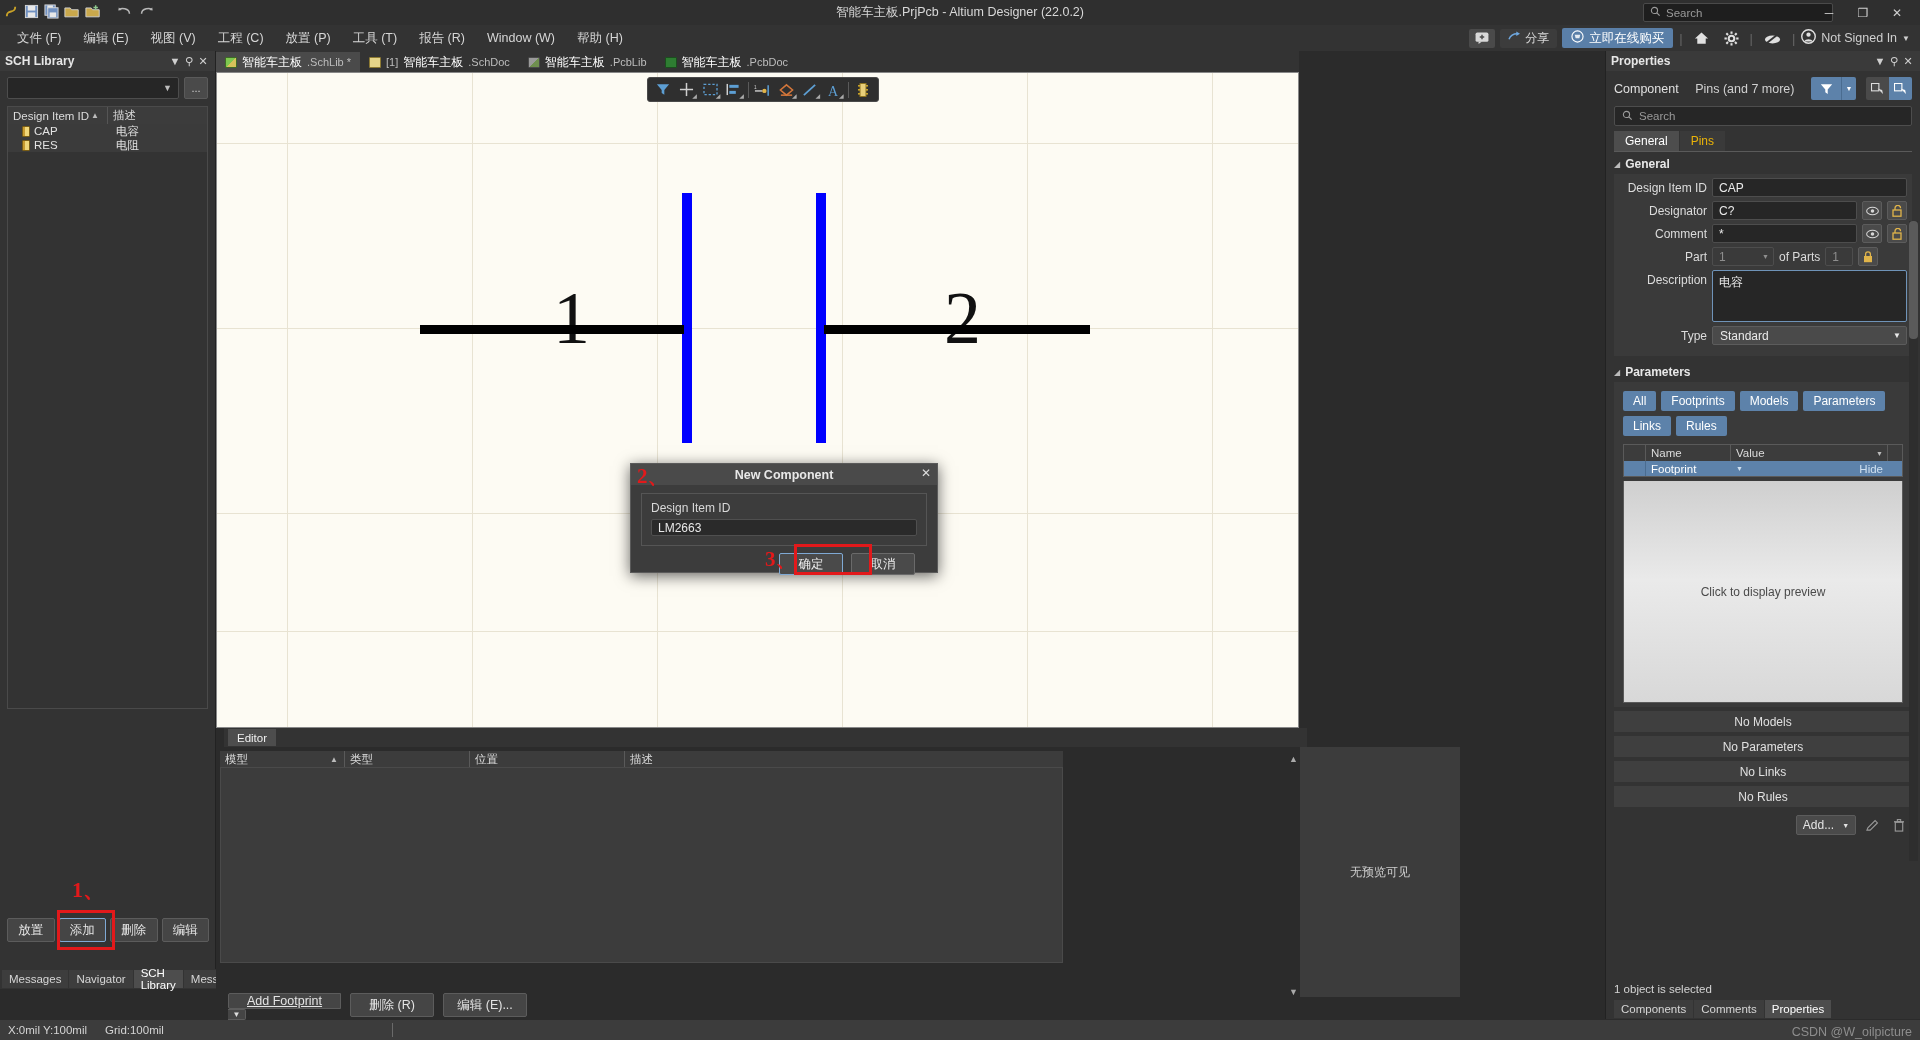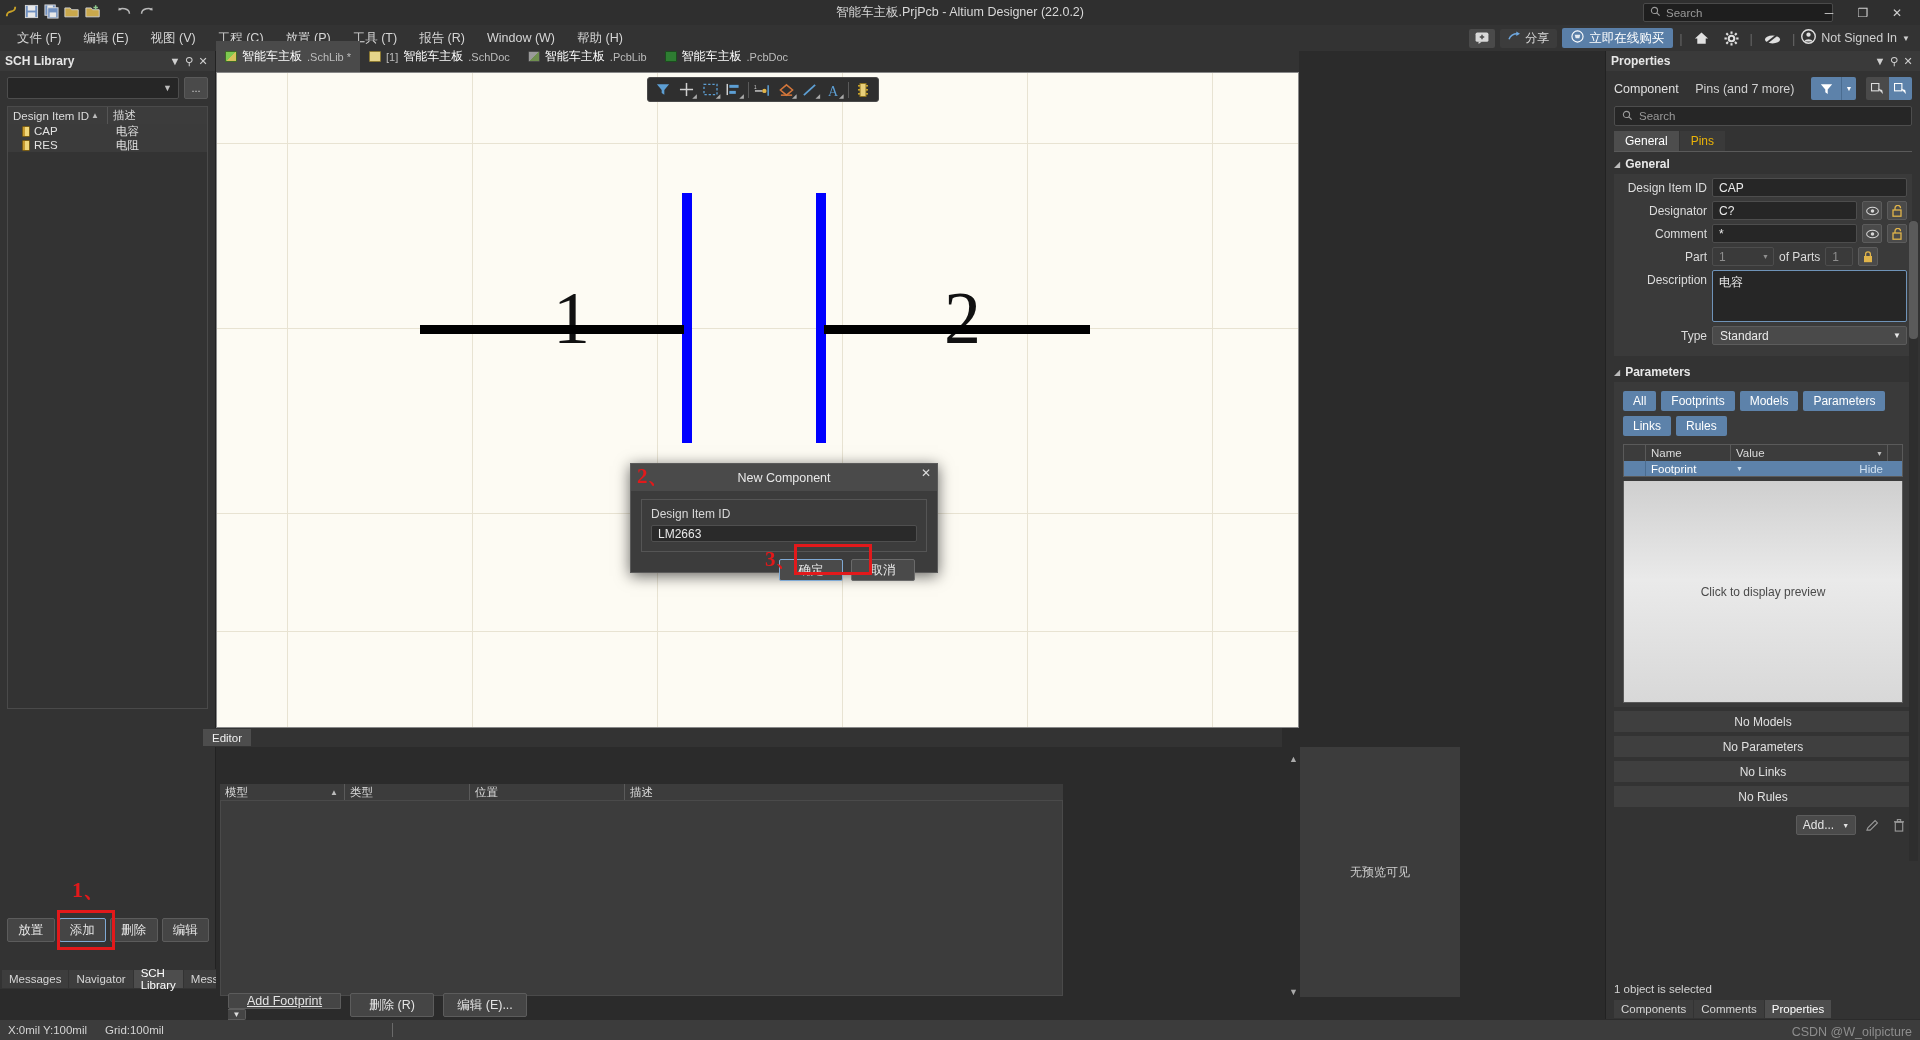--- a/index.html
+++ b/index.html
@@ -130,21 +130,21 @@
     display:flex; align-items:center;
   }
   .btab.active { background:#4d4d4d; color:#fff; }
 
   
   .tabbar {
     position:absolute; left:216px; top:51px; width:1083px; height:21px;
     background:#333333; display:flex; align-items:flex-end; gap:0px;
   }
   .doctab {
-    height:31px; display:flex; align-items:center; gap:5px; padding:0 9px;
+    height:20px; display:flex; align-items:center; gap:5px; padding:0 9px;
     font-size:12px; color:#dcdcdc; white-space:nowrap;
   }
   .doctab.active { background:#4a4a4a; }
   .tabico { width:12px; height:11px; border-radius:1px; display:inline-block; }
   .tabico.schlib { background:linear-gradient(135deg,#7ec850 0 50%,#d6c25a 50% 100%); border:1px solid #3e6b25;}
   .tabico.schdoc { background:#e6d58a; border:1px solid #8d7a32;}
   .tabico.pcblib { background:linear-gradient(135deg,#9a9a9a 0 50%,#6f8f4f 50% 100%); border:1px solid #4a4a4a;}
   .tabico.pcbdoc { background:#2e7d32; border:1px solid #1b4d1e;}
   .tab-fname { color:#fff; }
   .tab-ext { color:#bdbdbd; font-size:11px; }
@@ -171,22 +171,22 @@
   .wire-bar { position:absolute; background:#000; }
   .wire-handle { position:absolute; width:7px; height:7px; background:#000; }
 
   
   .dialog {
     position:absolute; left:630px; top:463px; width:308px; height:110px;
     background:#3c3c3c; border:1px solid #5a5a5a; z-index:30;
     box-shadow:0 3px 14px rgba(0,0,0,.6);
   }
   .dlg-title {
-    height:27px; background:#4a4a4a; display:flex; align-items:center;
-    justify-content:center; position:relative; font-size:12.5px; color:#e8e8e8;
+    height:21px; background:#4a4a4a; display:flex; align-items:center;
+    justify-content:center; position:relative; font-size:12.5px; color:#e8e8e8;font-weight:bold;
   }
   .dlg-close { position:absolute; right:6px; top:2px; font-size:12px; color:#ddd; }
   .dlg-body { padding:8px 10px 4px 10px; }
   .dlg-group { border:1px solid #555; padding:7px 9px 9px 9px; }
   .dlg-label { font-size:12px; color:#d8d8d8; margin-bottom:4px; }
   .dlg-input {
     height:17px; background:#2a2a2a; border:1px solid #4f4f4f; border-radius:2px;
     display:flex; align-items:center; padding-left:6px; font-size:12px; color:#e8e8e8;
   }
   .dlg-footer { display:flex; justify-content:flex-end; gap:8px; padding:7px 12px 0 0; }
@@ -199,31 +199,30 @@
     position:absolute; left:794px; top:544px; width:78px; height:31px;
     border:3px solid #e2191b; z-index:31; pointer-events:none;
   }
   .step-2 { position:absolute; left:637px; top:462px; color:#e2191b; font-weight:bold;
             font-size:21px; z-index:32; font-family:"Liberation Serif", serif;}
   .step-3 { position:absolute; left:765px; top:545px; color:#e2191b; font-weight:bold;
             font-size:21px; z-index:32; font-family:"Liberation Serif", serif;}
 
   
   .editor-tabrow {
-    position:absolute; left:199px; top:728px; width:1083px; height:19px;
+    position:absolute; left:224px; top:728px; width:1083px; height:19px;
     background:#333; display:flex; align-items:center; padding-left:4px;
   }
   .editor-tab {
     padding:2px 9px; background:#4d4d4d; font-size:11.5px; color:#f0f0f0; height:17px;
     display:flex; align-items:center;
   }
   .model-grid {
     position:absolute; left:216px; top:747px; width:1083px; height:250px;
     background:#2b2b2b;
-    margin-top:33px;
   }
   .mg-head {
     position:absolute; left:4px; top:4px; width:843px; height:16px;
     background:#3c3c3c; display:flex; align-items:center; font-size:11.5px; color:#dcdcdc;
   }
   .mg-th { padding-left:5px; display:flex; align-items:center; position:relative; height:16px;}
   .mg-th.c1 { width:125px; border-right:1px solid #5a5a5a; }
   .mg-th.c1 .sa { position:absolute; right:6px; font-size:8px; color:#bbb;}
   .mg-th.c2 { width:125px; border-right:1px solid #5a5a5a;}
   .mg-th.c3 { width:155px; border-right:1px solid #5a5a5a;}

